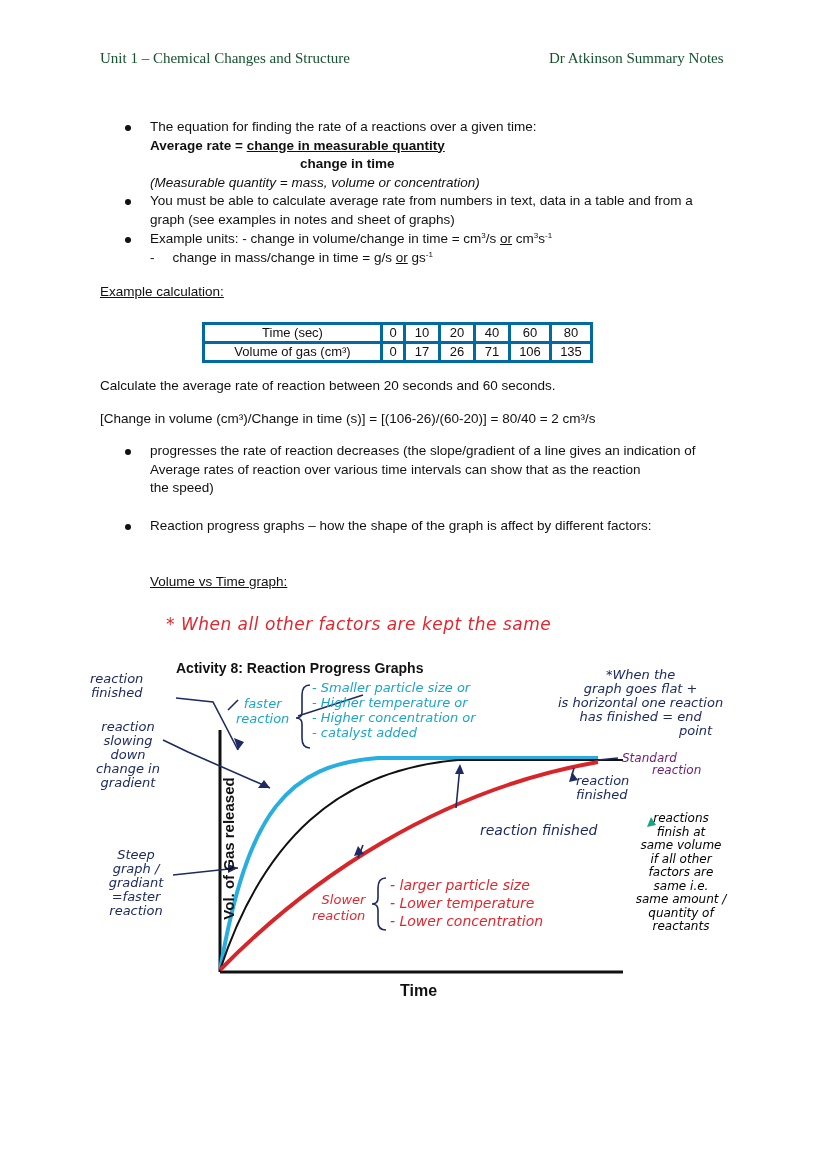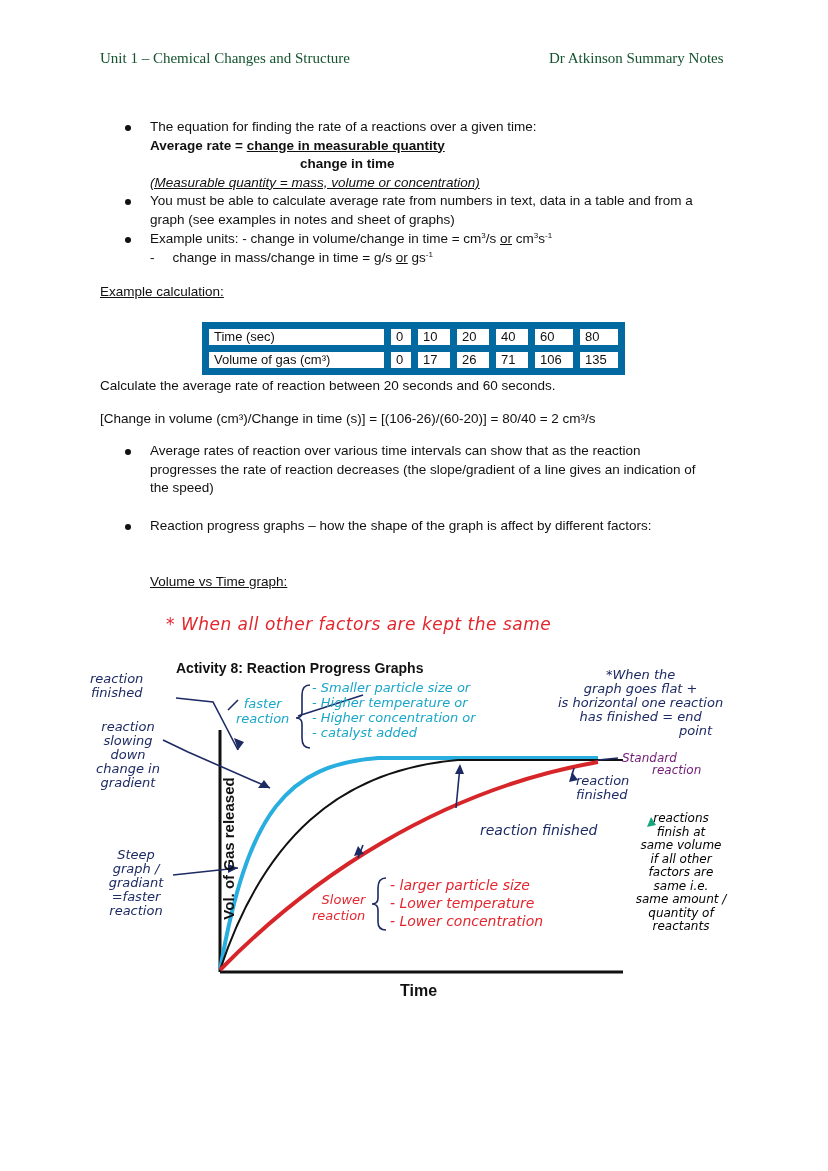--- a/index.html
+++ b/index.html
@@ -3,24 +3,24 @@
 <meta charset="utf-8">
 <style>
   html, body { margin: 0; padding: 0; background: #ffffff; }
   body { width: 828px; height: 1171px; position: relative; overflow: hidden; font-family: "Liberation Sans", sans-serif; color: #111; }
   .abs { position: absolute; }
   .hdr { font-family: "Liberation Serif", serif; font-size: 15px; color: #14532d; top: 50px; }
   .body-text { font-size: 13.5px; line-height: 18.5px; }
   .bullet { position: absolute; width: 6px; height: 6px; border-radius: 50%; background: #111; }
   .u { text-decoration: underline; }
   .b { font-weight: bold; }
-  .i { font-style: italic; text-decoration: underline; }
+  .i { font-style: italic; }
   sup { font-size: 8px; line-height: 0; vertical-align: super; }
   table.data { border-collapse: collapse; font-size: 13px; }
-  table.data td { border: 7px solid #0369a1; padding: 0 5px; height: 16px; line-height: 16px; }
+  table.data td { border: 3px solid #0369a1; padding: 0 5px; height: 16px; line-height: 16px; text-align: center; }
   .hand { font-family: "DejaVu Sans", sans-serif; font-style: italic; }
   .h-red { color: #e3262e; }
   .h-blue { color: #1aa6c8; }
   .h-navy { color: #1d2a63; }
   .h-green { color: #000000; }
   .graph-title { font-weight: bold; font-size: 14px; color: #111; }
 </style>
 </head>
 <body>
 
@@ -70,22 +70,22 @@
     <td>135</td>
   </tr>
 </tbody>
   </table>
 
 <div class="abs body-text" style="left:100px; top:377px;">Calculate the average rate of reaction between 20 seconds and 60 seconds.</div>
 <div class="abs body-text" style="left:100px; top:410px;">[Change in volume (cm³)/Change in time (s)] = [(106-26)/(60-20)] = 80/40 = 2 cm³/s</div>
 
 <div class="bullet" style="left:125px; top:449px;"></div>
 <div class="abs body-text" style="left:150px; top:442px; width:600px;">
+  <div>progresses the rate of reaction decreases (the slope/gradient of a line gives an indication of</div>
   <div>Average rates of reaction over various time intervals can show that as the reaction</div>
-  <div>progresses the rate of reaction decreases (the slope/gradient of a line gives an indication of</div>
   <div>the speed)</div>
 </div>
 
 <div class="bullet" style="left:125px; top:524px;"></div>
 <div class="abs body-text" style="left:150px; top:517px;">Reaction progress graphs – how the shape of the graph is affect by different factors:</div>
 
 <div class="abs body-text u" style="left:150px; top:573px;">Volume vs Time graph:</div>
 
 <div class="abs hand h-red" style="left:166px; top:614px; font-size:17px; letter-spacing:0.5px;">* When all other factors are kept the same</div>
 

